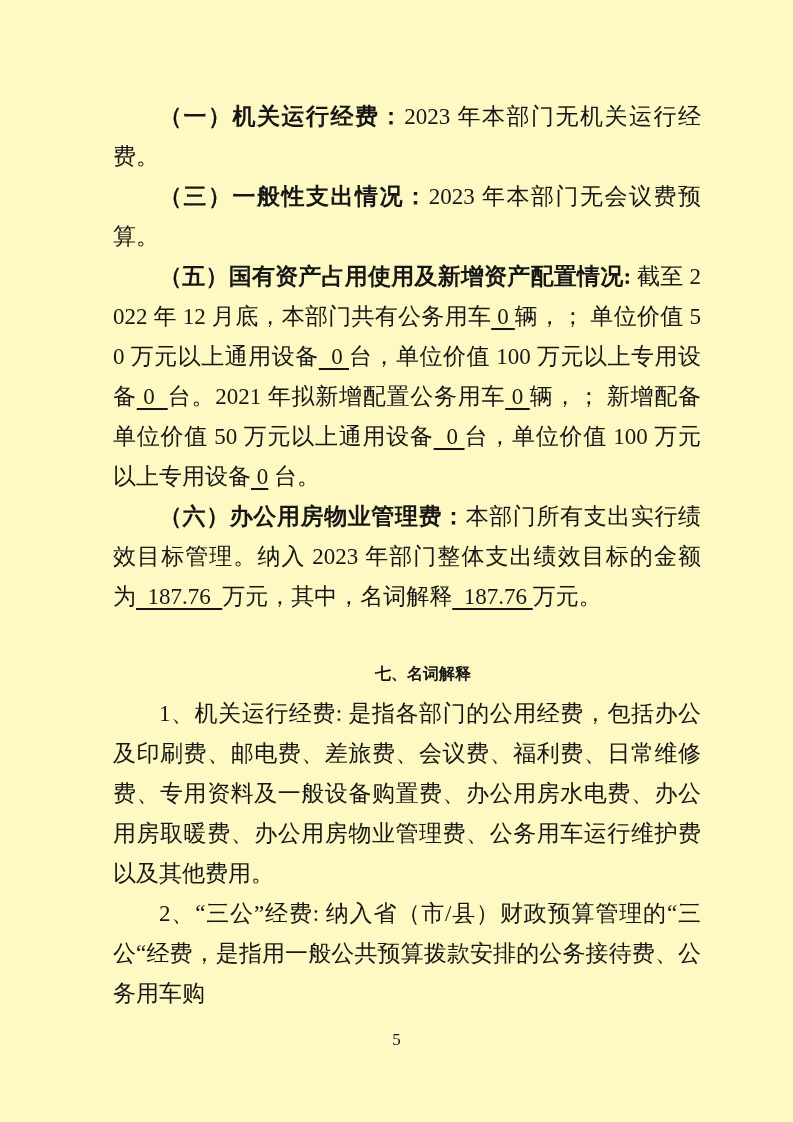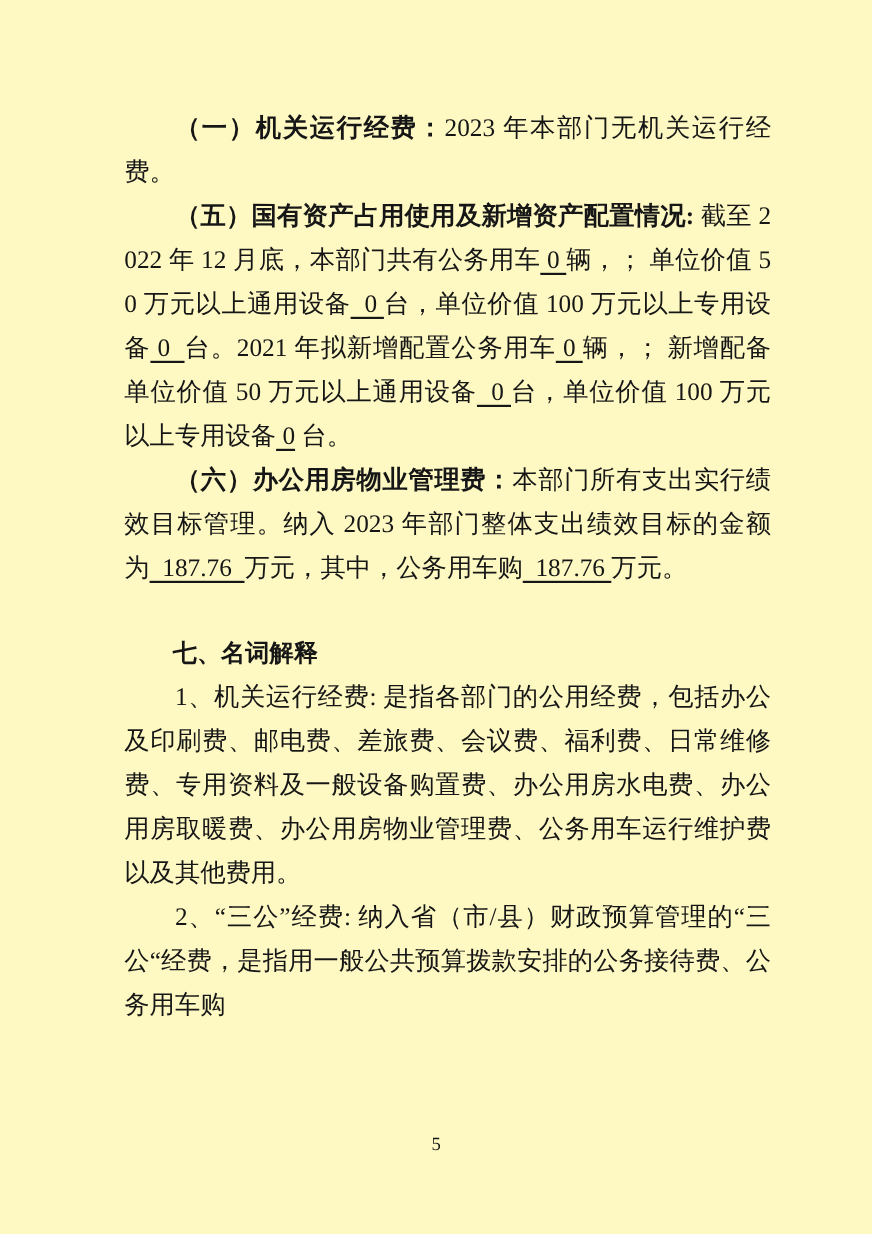--- a/index.html
+++ b/index.html
@@ -22,23 +22,23 @@
   }
   .doc-body .para {
     margin: 0;
     text-align: justify;
     text-indent: 2em;
     word-break: break-all;
   }
   .doc-body .sans-heading {
     font-family: "Liberation Sans", "DejaVu Sans", sans-serif;
     font-weight: 700;
-    font-size: 22px;
+    font-size: 16px;
     margin-top: 37px;
-    text-align: left;
+    text-align: center;
   }
   .seg-bold {
     font-weight: 700;
   }
   .seg-underline {
     text-decoration: underline;
     text-decoration-thickness: 1.5px;
     text-underline-offset: 4px;
     white-space: pre;
   }
@@ -54,22 +54,23 @@
     font-size: 17px;
     color: #161616;
   }
 </style>
 </head>
 <body>
 
 <div class="page">
   <div class="doc-body">
       <div class="para"><span class="seg-bold">（一）机关运行经费：</span><span>2023 年本部门无机关运行经费。</span></div>
+      <div class="para"><span class="seg-bold">（三）一般性支出情况：</span><span>2023 年本部门无会议费预算。</span></div>
       <div class="para"><span class="seg-bold">（五）国有资产占用使用及新增资产配置情况:</span><span> 截至 2022 年 12 月底，本部门共有公务用车</span><span class="seg-underline">&nbsp;0&nbsp;</span><span>辆，； 单位价值 50 万元以上通用设备</span><span class="seg-underline">&nbsp;&nbsp;0&nbsp;</span><span>台，单位价值 100 万元以上专用设备</span><span class="seg-underline">&nbsp;0&nbsp;&nbsp;</span><span>台。2021 年拟新增配置公务用车</span><span class="seg-underline">&nbsp;0&nbsp;</span><span>辆，； 新增配备单位价值 50 万元以上通用设备</span><span class="seg-underline">&nbsp;&nbsp;0&nbsp;</span><span>台，单位价值 100 万元以上专用设备</span><span class="seg-underline">&nbsp;0</span><span> 台。</span></div>
-      <div class="para"><span class="seg-bold">（六）办公用房物业管理费：</span><span>本部门所有支出实行绩效目标管理。纳入 2023 年部门整体支出绩效目标的金额为</span><span class="seg-underline">&nbsp;&nbsp;187.76&nbsp;&nbsp;</span><span>万元，其中，公务用车购</span><span class="seg-underline">&nbsp;&nbsp;187.76&nbsp;</span><span>万元。</span></div>
+      <div class="para"><span class="seg-bold">（六）办公用房物业管理费：</span><span>本部门所有支出实行绩效目标管理。纳入 2023 年部门整体支出绩效目标的金额为</span><span class="seg-underline">&nbsp;&nbsp;187.76&nbsp;&nbsp;</span><span>万元，其中，名词解释</span><span class="seg-underline">&nbsp;&nbsp;187.76&nbsp;</span><span>万元。</span></div>
       <div class="para sans-heading"><span>七、名词解释</span></div>
       <div class="para"><span>1、机关运行经费: 是指各部门的公用经费，包括办公及印刷费、邮电费、差旅费、会议费、福利费、日常维修费、专用资料及一般设备购置费、办公用房水电费、办公用房取暖费、办公用房物业管理费、公务用车运行维护费以及其他费用。</span></div>
       <div class="para"><span>2、“三公”经费: 纳入省（市/县）财政预算管理的“三公“经费，是指用一般公共预算拨款安排的公务接待费、公务用车购</span></div>
     </div>
   <div class="footer">
     <span class="page-number">5</span>
   </div>
 </div>
 
 </body></html>

